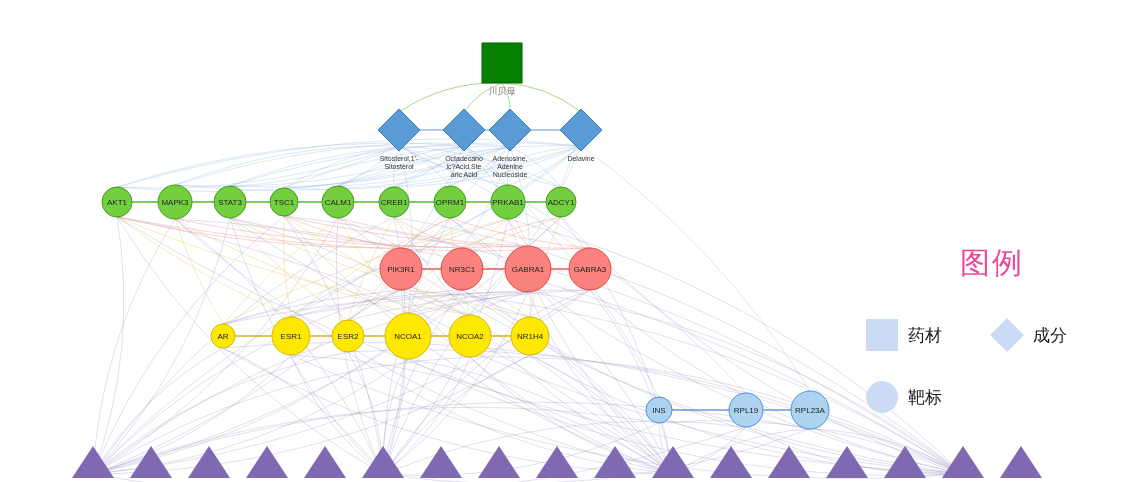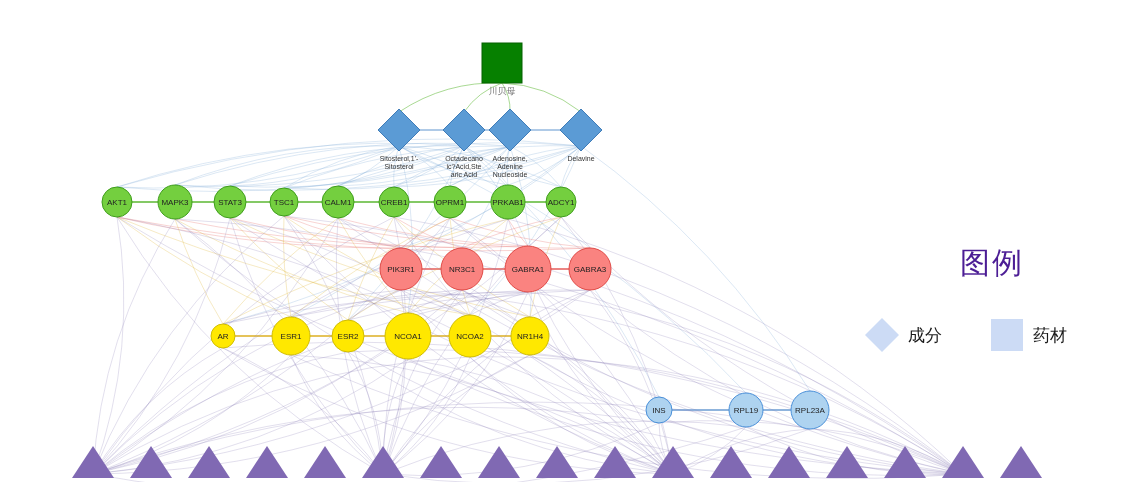--- a/index.html
+++ b/index.html
@@ -24,21 +24,21 @@
   }
   .pathlabel{
     font-size:8px;fill:#333;text-anchor:middle;
     font-family:"Liberation Sans","DejaVu Sans",sans-serif;
   }
   
   #legend{
     position:absolute;left:862px;top:210px;width:250px;height:180px;
   }
   #legend .title{
-    text-align:center;font-size:30px;color:#4c1d95;letter-spacing:2px;
+    text-align:center;font-size:30px;color:#ec4899;letter-spacing:2px;
     font-family:"DejaVu Sans",sans-serif;margin:0 0 34px 0;padding-left:10px;
   }
   #legend .row{display:flex;align-items:center;margin-bottom:28px;}
   #legend .cell{display:flex;align-items:center;width:125px;}
   #legend .glyph{width:40px;height:34px;display:flex;align-items:center;justify-content:center;}
   #legend .lbl{font-size:17px;color:#1a1a1a;font-family:"DejaVu Sans",sans-serif;margin-left:6px;}
   .lg-square{width:32px;height:32px;background:#ccdbf5;}
   .lg-diamond{width:24px;height:24px;background:#ccdbf5;transform:rotate(45deg);}
   .lg-circle{width:32px;height:32px;border-radius:50%;background:#ccdbf5;}
   .lg-triangle{width:0;height:0;border-left:17px solid transparent;border-right:17px solid transparent;border-bottom:29px solid #ccdbf5;}
@@ -352,28 +352,34 @@
         <text x="1021" y="466" class="pathlabel">Developmental Biology</text>
       </g>
   </svg>
 
   <div id="legend">
     <div class="title">图例</div>
 
     <div class="row">
       <div class="cell">
         <span class="glyph">
+            <span class="lg-square"></span>
+          </span>
+        <span class="lbl">药材</span>
+      </div>
+      <div class="cell">
+        <span class="glyph">
             <span class="lg-diamond"></span>
           </span>
         <span class="lbl">成分</span>
       </div>
+    </div>
+
+    <div class="row">
       <div class="cell">
         <span class="glyph">
-            <span class="lg-square"></span>
+            <span class="lg-circle"></span>
           </span>
-        <span class="lbl">药材</span>
+        <span class="lbl">靶标</span>
       </div>
-    </div>
-
-    <div class="row">
     </div>
   </div>
 </div>
 
 </body></html>

